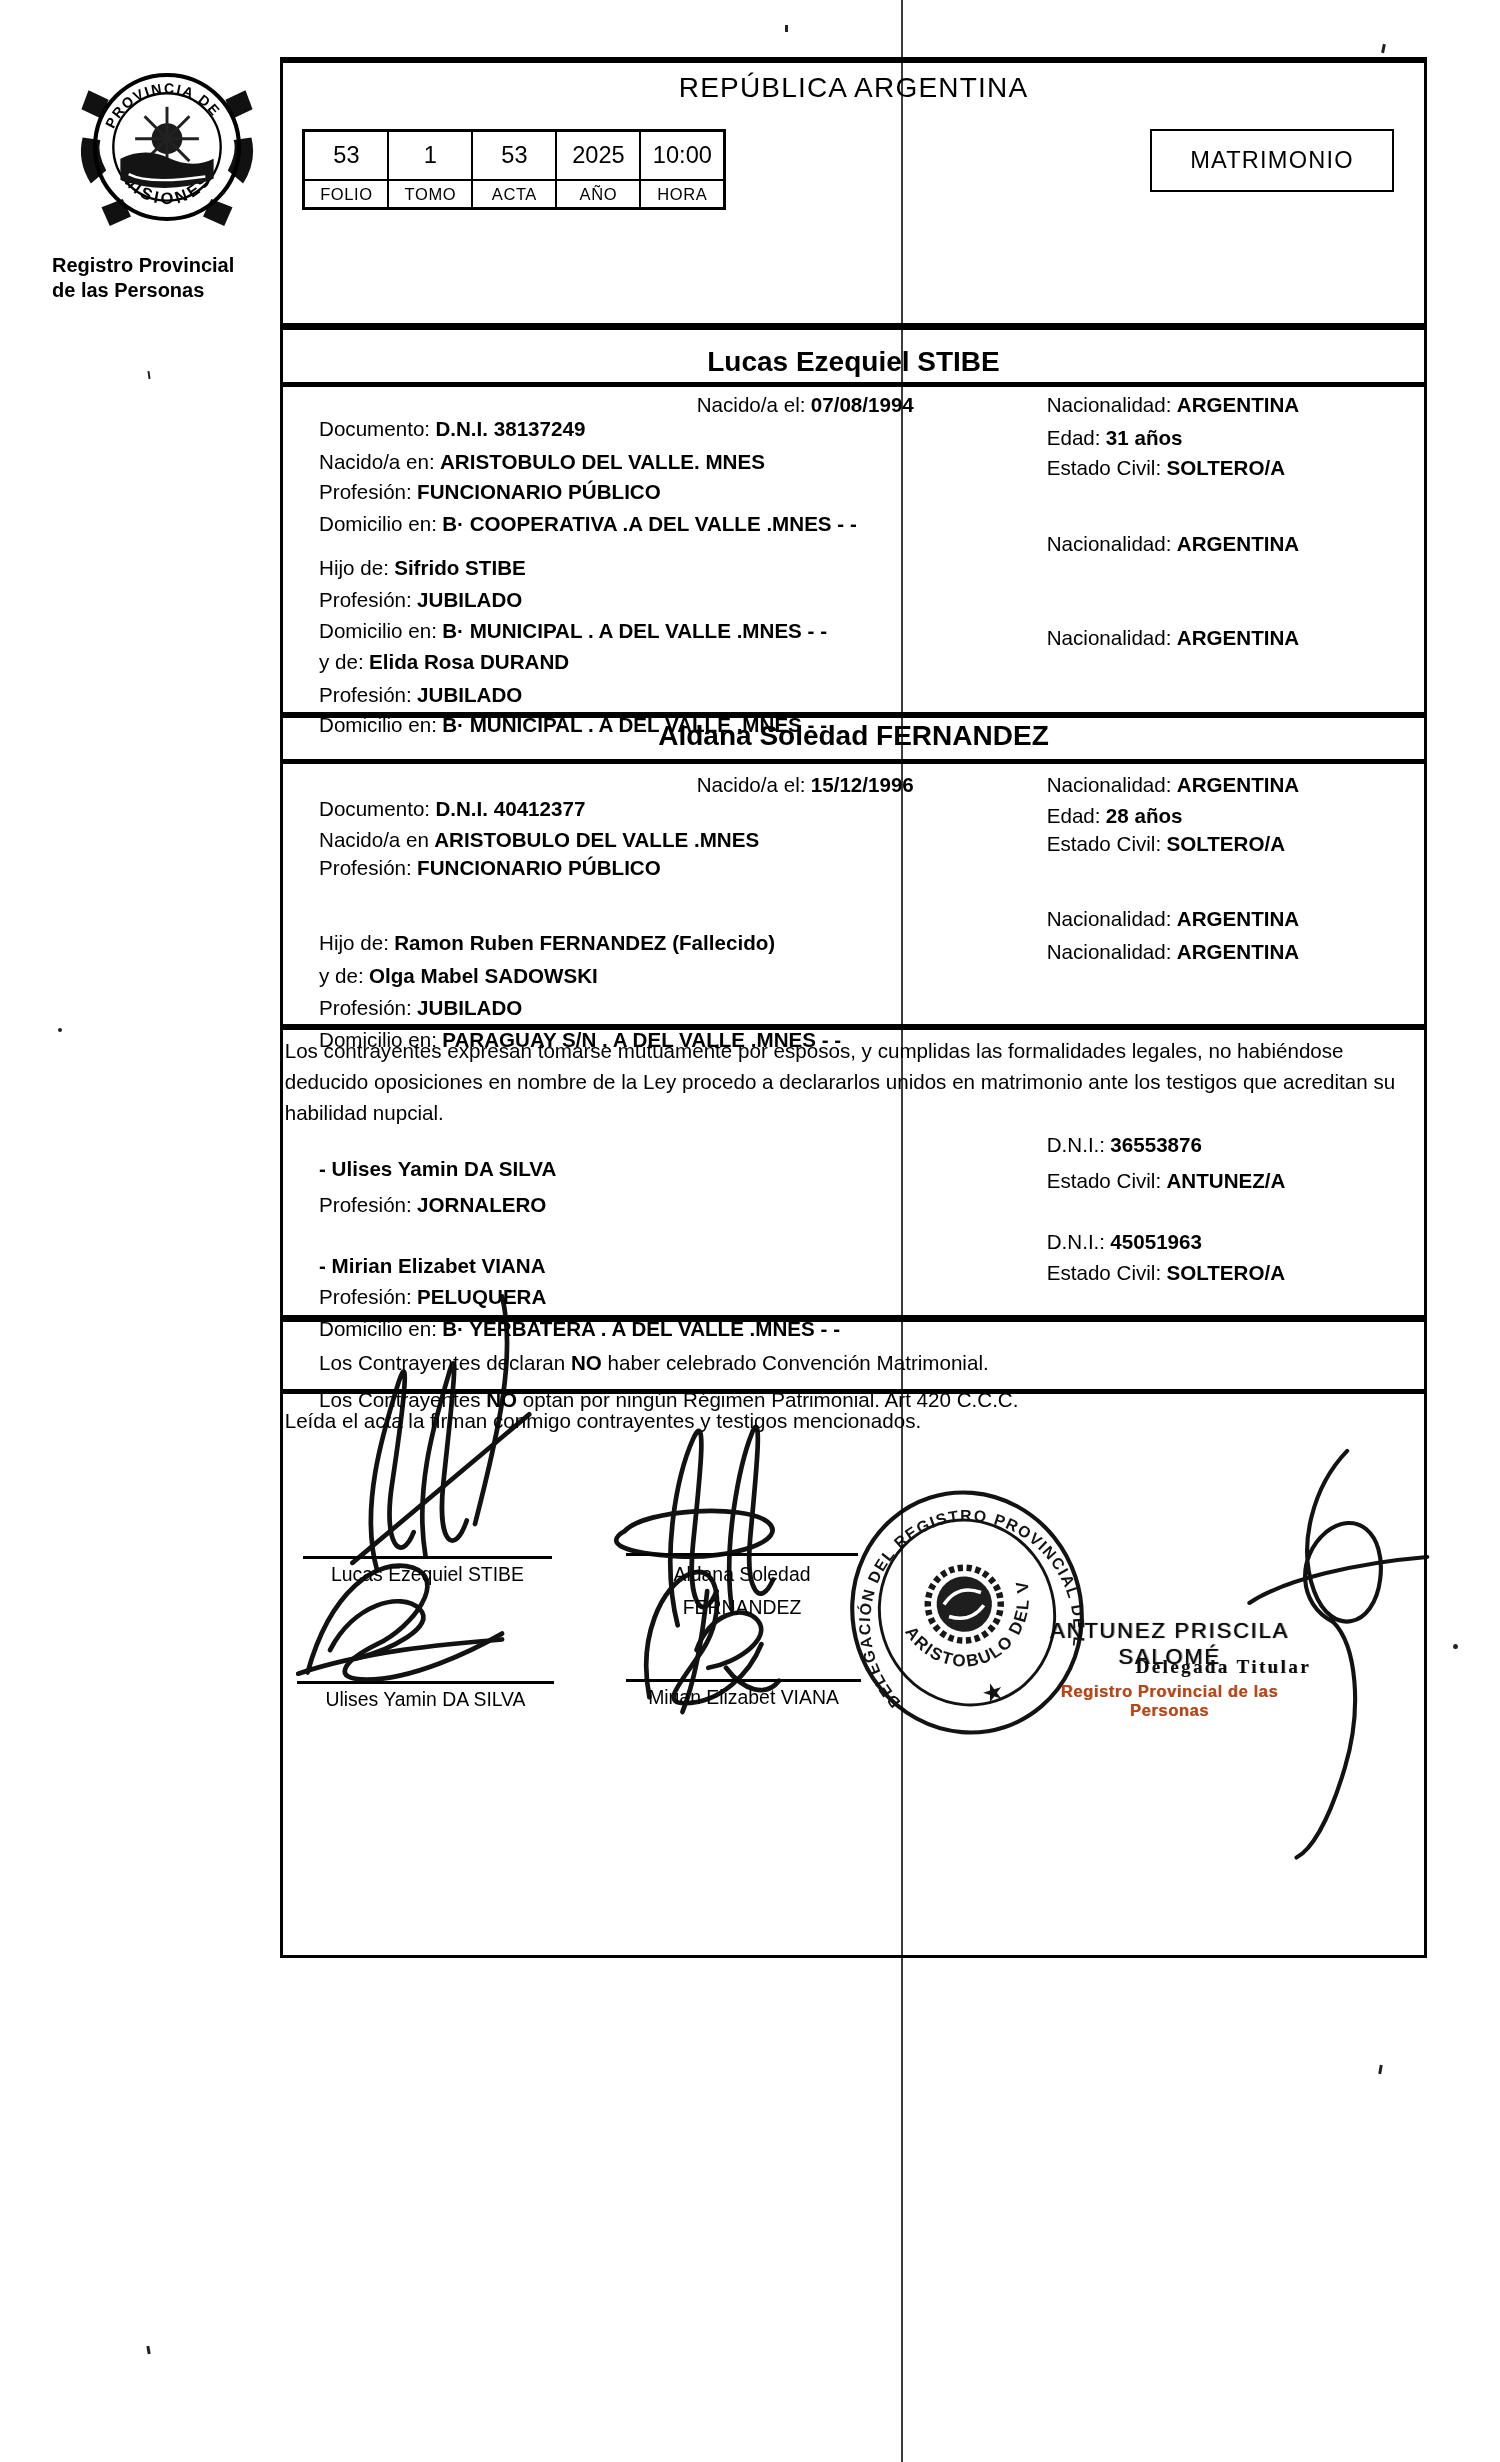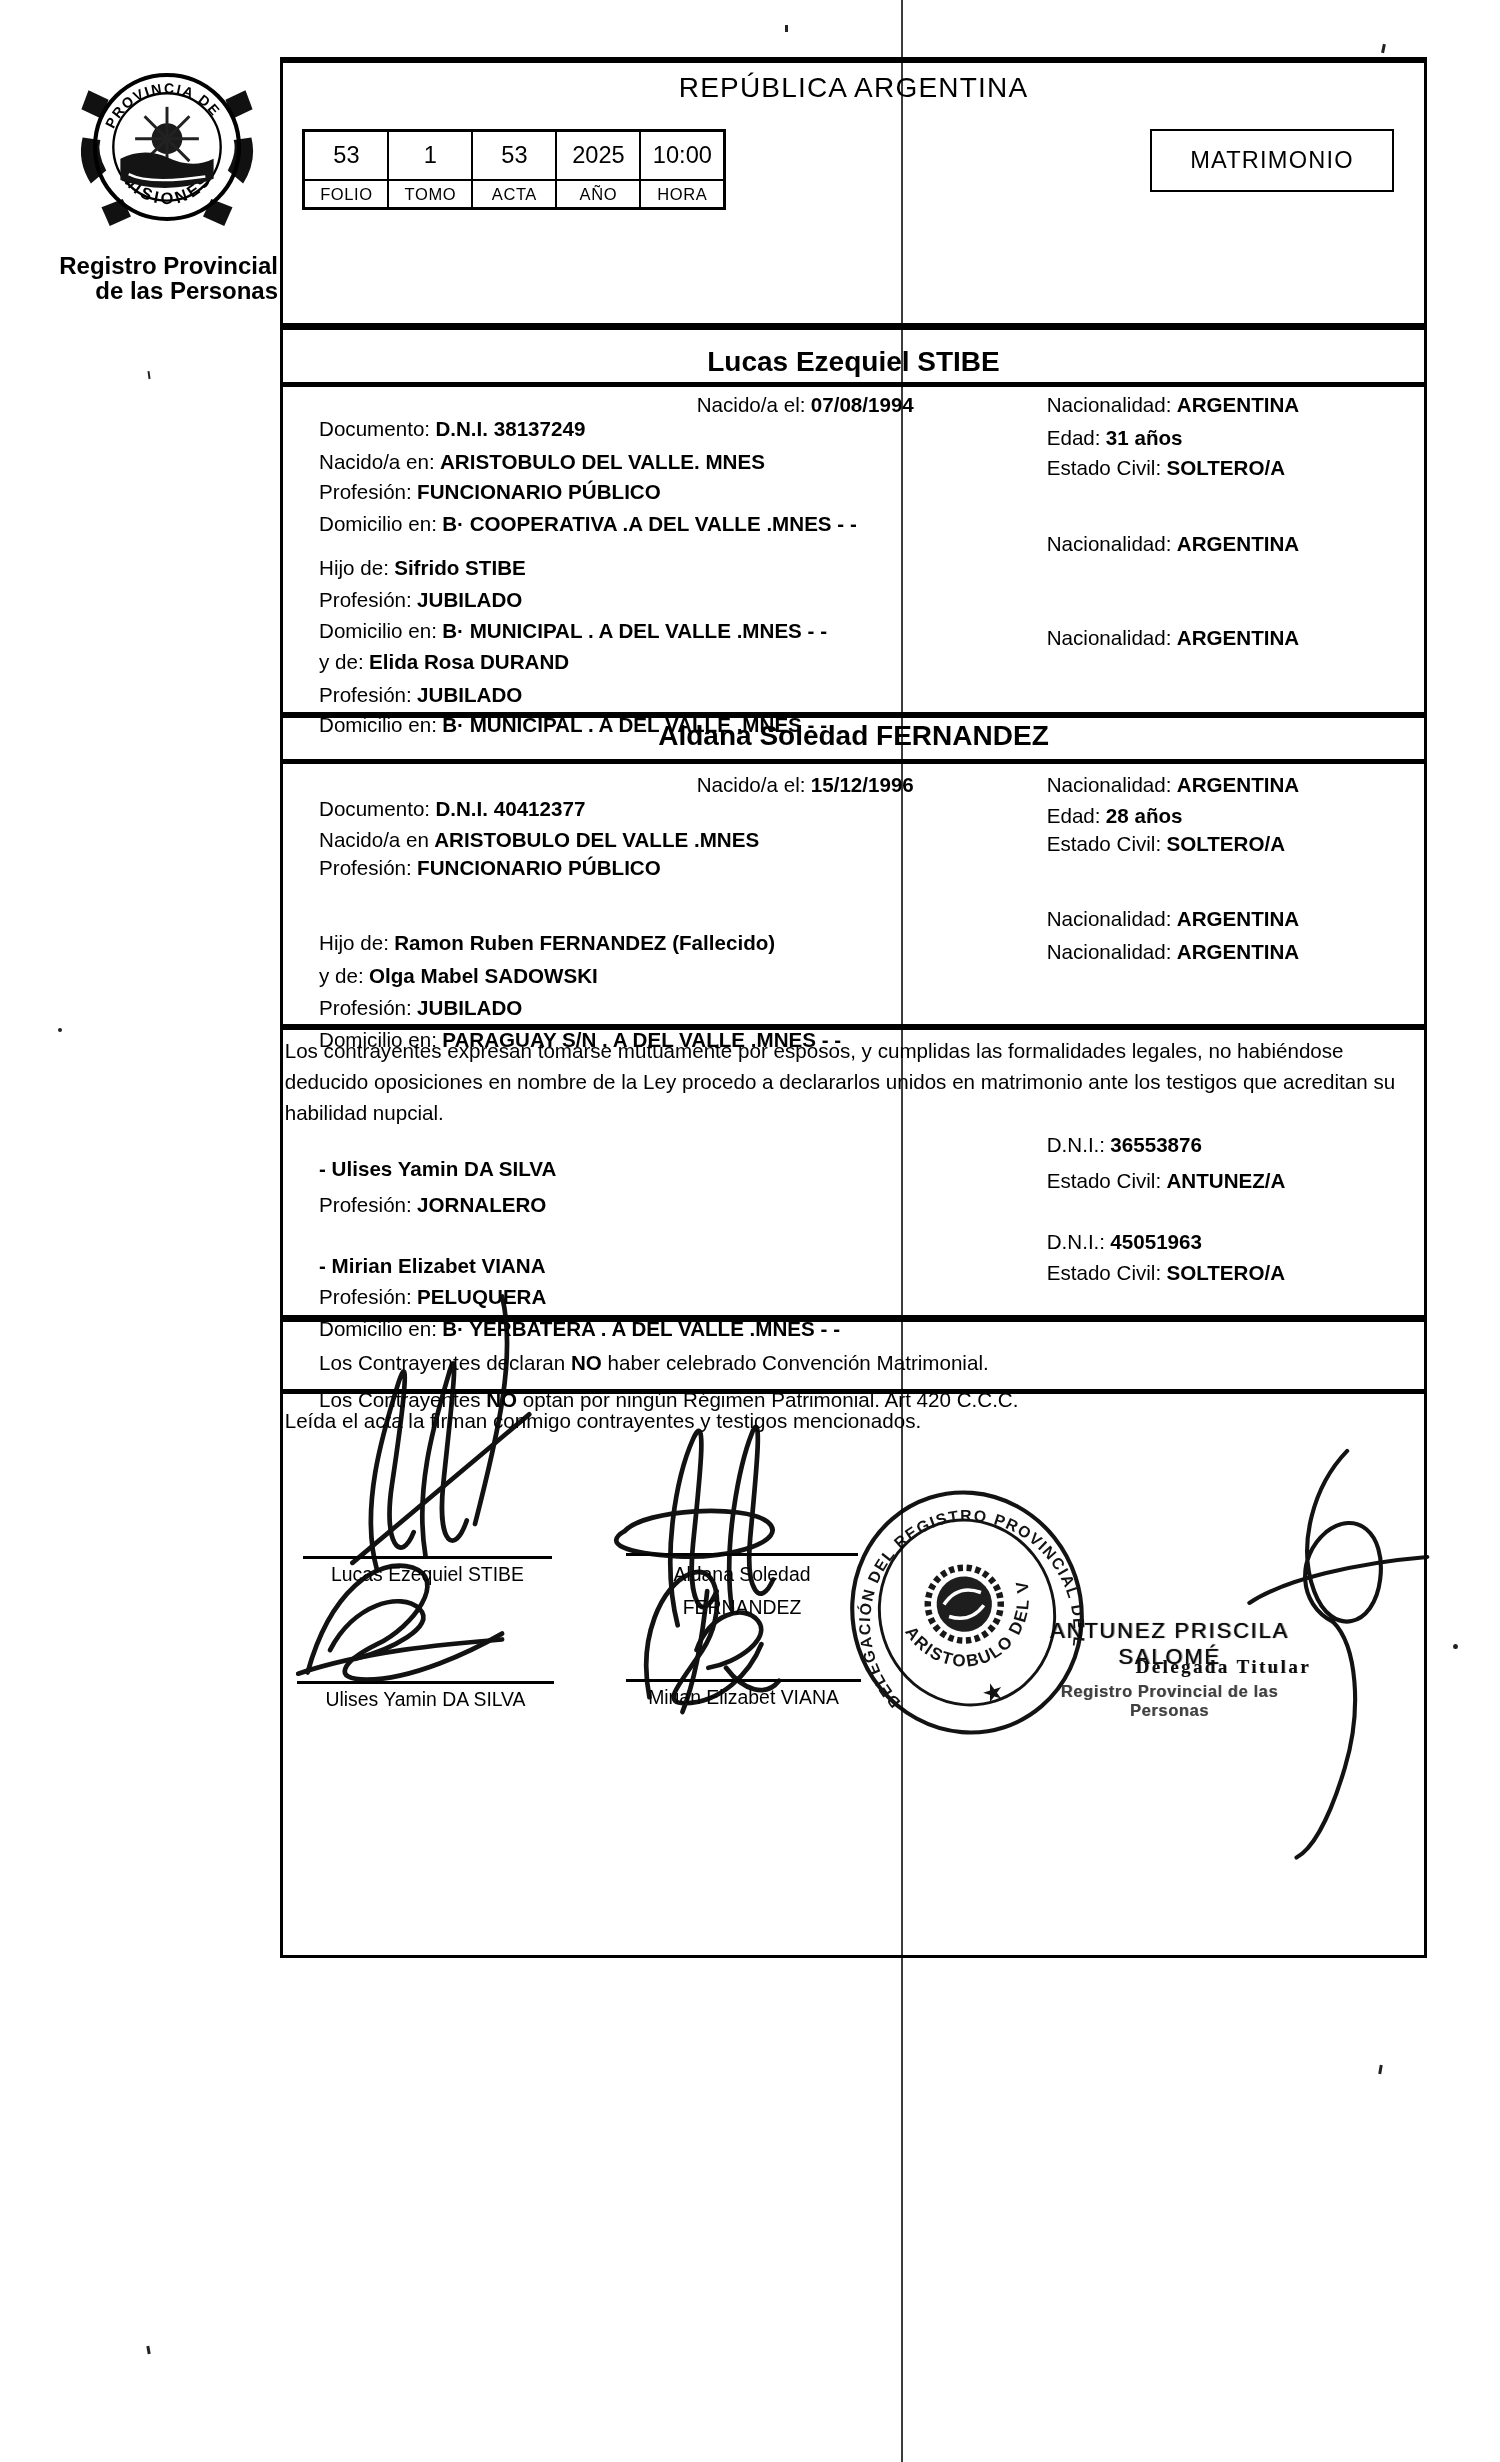--- a/index.html
+++ b/index.html
@@ -2,22 +2,22 @@
 <html style="font-size:9.4px"><head>
 <meta charset="utf-8">
 <style>
   html,body{margin:0;padding:0;background:#e8e8e8}
   .page{position:relative;width:1501px;height:2462px;background:#ffffff;
         font-family:"Liberation Sans",sans-serif;color:#000;overflow:hidden}
   .crease{position:absolute;left:901px;top:0;width:1.8px;height:2462px;background:#1a1a1a;opacity:.85}
 
   
   .seal-svg{position:absolute;left:72px;top:49px;width:190px;height:203px}
-  .lh-caption{position:absolute;left:52px;top:253px;width:226px;text-align:right;
-              font-weight:bold;font-size:24px;line-height:25px}
+  .lh-caption{position:absolute;left:52px;top:253px;width:226px;text-align:left;
+              font-weight:bold;font-size:20px;line-height:25px}
 
   
   .doc{position:absolute;left:280px;top:57px;width:1147px;height:1901px}
   .doc-border{position:absolute;inset:0;border:3.5px solid #000;border-top-width:6.5px;pointer-events:none}
   .doc-title{position:absolute;top:15.3px;left:0;width:100%;text-align:center;font-size:28px;letter-spacing:1.2px}
 
   .folio{position:absolute;left:22.4px;top:72px;border:2.9px solid #000;display:grid;
          grid-template-columns:repeat(5,84px)}
   .folio .cell{border:1.8px solid #000;display:flex;align-items:center;justify-content:center}
   .folio .fv{height:47px;font-size:23.6px}
@@ -41,21 +41,21 @@
 
   .sig-line{position:absolute;height:2.9px;background:#000}
   .sig-label{position:absolute;font-size:19.4px;text-align:center}
 
   .stamp-name{position:absolute;left:748px;top:1561px;width:283px;text-align:center;font-weight:normal;
               font-size:22px;letter-spacing:1.8px;color:#0a0a0a;text-shadow:1.2px 0 0 rgba(0,0,0,.45),0 0 1.2px rgba(0,0,0,.5)}
   .stamp-role{position:absolute;left:748px;top:1599px;width:283px;text-align:right;font-weight:bold;
               font-family:"Liberation Serif",serif;font-size:19px;letter-spacing:2.4px;color:#0d0d0d;
               text-shadow:0.6px 0 0 rgba(0,0,0,.4)}
   .stamp-office{position:absolute;left:748px;top:1625px;width:283px;text-align:center;font-weight:bold;
-              font-size:16.5px;letter-spacing:0.6px;color:#404040;text-shadow:0.6px 0 0 rgba(0,0,0,.4)}
+              font-size:16.5px;letter-spacing:0.6px;color:#c2410c;text-shadow:0.6px 0 0 rgba(0,0,0,.4)}
 
   .round-stamp{position:absolute;left:566px;top:1429px;width:242px;height:253px}
   .sig-overlay{position:absolute;inset:0;pointer-events:none}
 
   .artifact{position:absolute;background:#222}
 </style>
 </head>
 <body>
 
 <div class="page">

